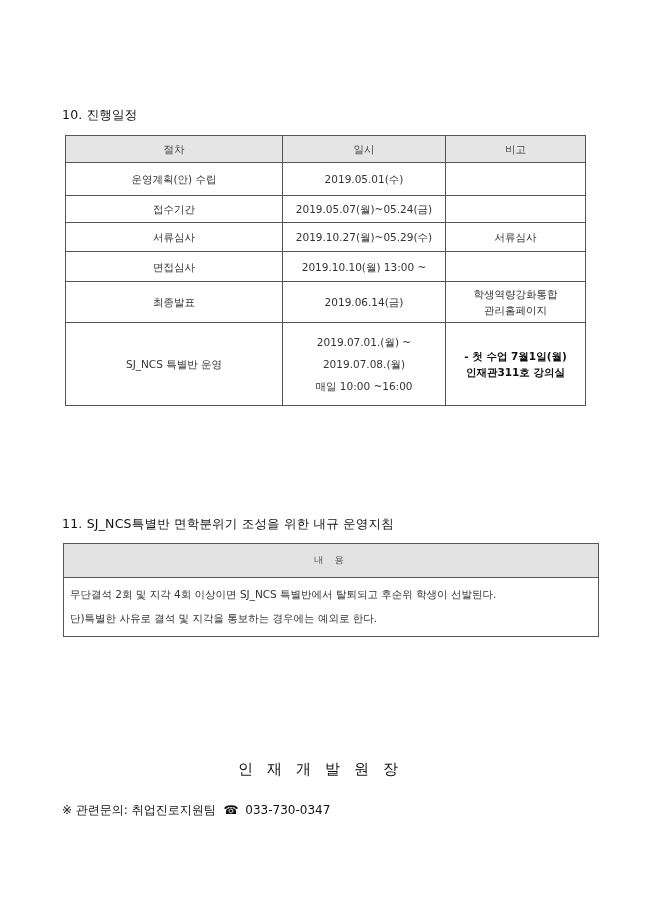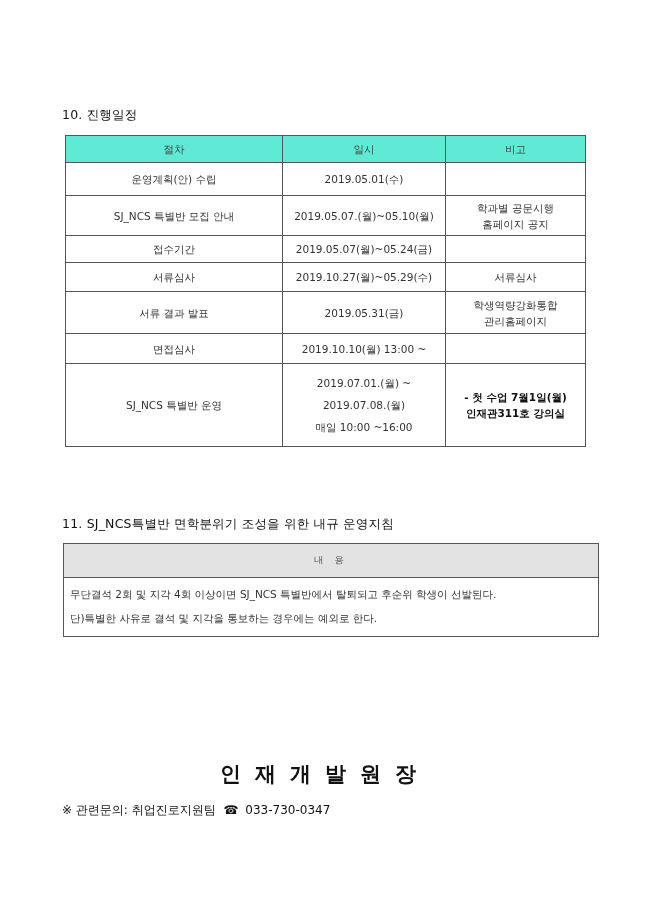--- a/index.html
+++ b/index.html
@@ -13,38 +13,38 @@
   }
   table.sched {
     position: absolute; left: 65px; top: 135px; width: 520px;
     border-collapse: collapse; table-layout: fixed;
     font-size: 10.5px; color: #333333;
   }
   table.sched th, table.sched td {
     border: 1px solid #555555; text-align: center; vertical-align: middle;
     padding: 0 4px; line-height: 16px;
   }
-  table.sched th { background: #5eead4; font-weight: normal; color: #444444; height: 26px; }
+  table.sched th { background: #e5e5e5; font-weight: normal; color: #444444; height: 26px; }
   table.sched td.bold { font-weight: bold; color: #111111; }
   .multi-line span { display: block; }
   .op-lines span { display: block; line-height: 22px; text-align: center; }
 
   table.rules {
     position: absolute; left: 63px; top: 543px; width: 536px;
     border-collapse: collapse; table-layout: fixed;
     font-size: 10.5px; color: #333333; padding-left: 44px;
   }
   table.rules th, table.rules td { border: 1px solid #555555; }
   table.rules th { background: #e3e3e3; font-weight: normal; height: 31px; font-size: 9.5px; color: #555555; letter-spacing: 4px; }
   table.rules td { padding: 4px 6px 6px 6px; line-height: 24px; text-align: left; }
   table.rules td span { display: block; }
 
   .signature {
     position: absolute; left: 0; width: 650px; top: 760px; text-align: center;
-    font-size: 21px; font-weight: bold; color: #111111; letter-spacing: 14px;
+    font-size: 15px; font-weight: normal; color: #111111; letter-spacing: 14px;
   }
   .contact {
     position: absolute; left: 62px; top: 802px; font-size: 12px; color: #111111;
   }
   .contact .phone-icon { font-size: 12px; margin: 0 3px 0 4px; }
 </style>
 </head>
 <body>
 
 <div class="section-title" style="left:62px; top:107px;text-align:center;">10. 진행일정</div>
@@ -61,50 +61,42 @@
       <th>일시</th>
       <th>비고</th>
     </tr>
   </thead>
   <tbody>
     <tr style="height:33px;">
       <td>운영계획(안) 수립</td>
       <td>2019.05.01(수)</td>
       <td></td>
     </tr>
-    <tr style="height:40px;">
-      <td>SJ_NCS 특별반 모집 안내</td>
-      <td>2019.05.07.(월)~05.10(월)</td>
-      <td class="multi-line">
-        <span>학과별 공문시행</span>
-        <span>홈페이지 공지</span>
-      </td>
-    </tr>
     <tr style="height:27px;">
       <td>접수기간</td>
       <td>2019.05.07(월)~05.24(금)</td>
       <td></td>
     </tr>
     <tr style="height:29px;">
       <td>서류심사</td>
       <td>2019.10.27(월)~05.29(수)</td>
       <td>서류심사</td>
     </tr>
-    <tr style="height:42px;">
-      <td>서류 결과 발표</td>
-      <td>2019.05.31(금)</td>
+    <tr style="height:30px;">
+      <td>면접심사</td>
+      <td>2019.10.10(월) 13:00 ~</td>
+      <td></td>
+    </tr>
+    <tr style="height:41px;">
+      <td>최종발표</td>
+      <td>2019.06.14(금)</td>
       <td class="multi-line">
         <span>학생역량강화통합</span>
         <span>관리홈페이지</span>
       </td>
-    </tr>
-    <tr style="height:30px;">
-      <td>면접심사</td>
-      <td>2019.10.10(월) 13:00 ~</td>
-      <td></td>
     </tr>
     <tr style="height:83px;">
       <td>SJ_NCS 특별반 운영</td>
       <td class="op-lines">
         <span>2019.07.01.(월) ~</span>
         <span>2019.07.08.(월)</span>
         <span>매일 10:00 ~16:00</span>
       </td>
       <td class="multi-line bold">
         <span>- 첫 수업 7월1일(월)</span>

